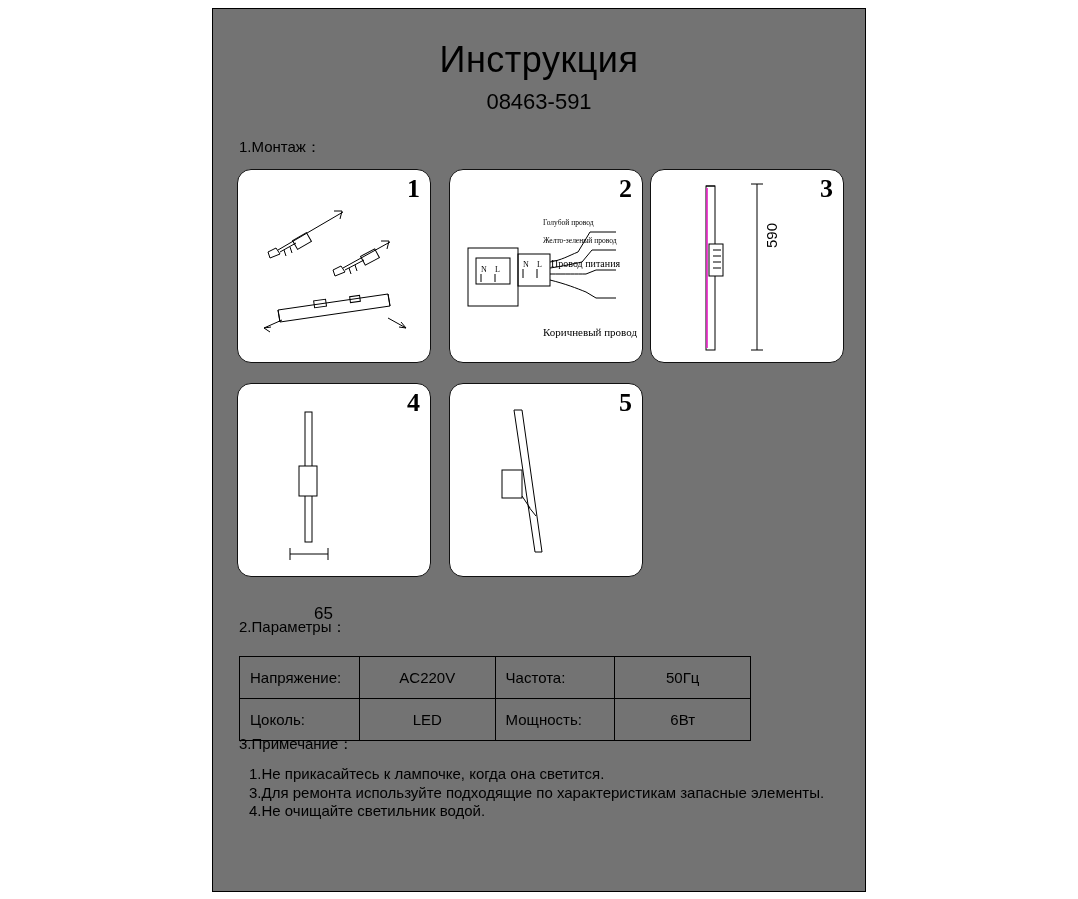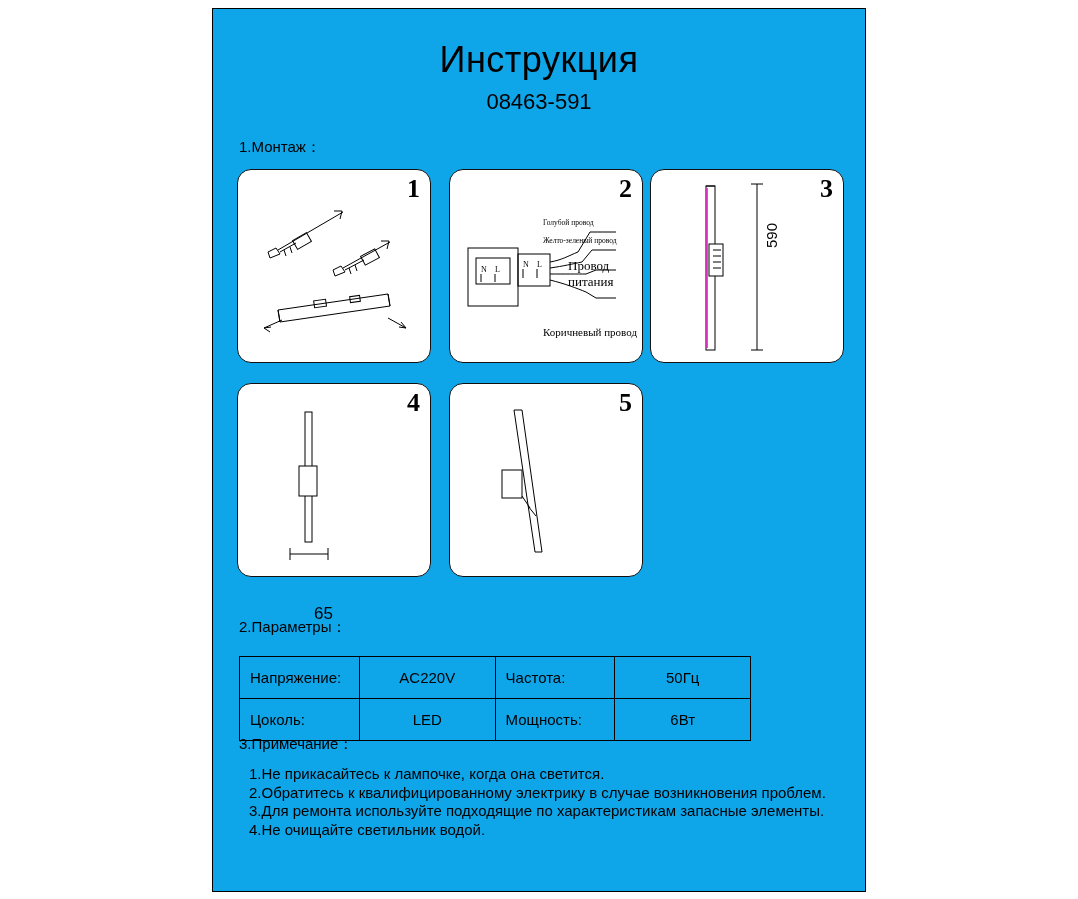--- a/index.html
+++ b/index.html
@@ -16,21 +16,21 @@
     overflow: hidden;
   }
   .page {
     position: absolute;
     left: 212px;
     top: 8px;
     width: 654px;
     height: 884px;
     border: 1px solid #000;
     box-sizing: border-box;
-    background: #0ea5e9;
+    background: #737373;
   }
   .inner {
     position: absolute;
     left: 0; top: 0;
     width: 100%;
     height: 100%;
   }
   .title {
     position: absolute;
     left: 0;
@@ -197,21 +197,21 @@
           <line x1="132" y1="92" x2="142" y2="80"></line>
           <line x1="142" y1="80" x2="166" y2="80"></line>
           <line x1="136" y1="104" x2="146" y2="100"></line>
           <line x1="146" y1="100" x2="166" y2="100"></line>
           <line x1="136" y1="122" x2="146" y2="128"></line>
           <line x1="146" y1="128" x2="166" y2="128"></line>
         </g>
       </svg>
       <div style="position:absolute;left:93px;top:48px;font-size:7.5px;font-family:'Liberation Serif',serif;">Голубой провод</div>
       <div style="position:absolute;left:93px;top:66px;font-size:7.5px;font-family:'Liberation Serif',serif;">Желто-зеленый провод</div>
-      <div style="position:absolute;left:101px;top:88px;font-size:13px;font-family:'Liberation Serif',serif;padding-left:17px;">Провод питания</div>
+      <div style="position:absolute;left:101px;top:88px;font-size:10px;font-family:'Liberation Serif',serif;">Провод питания</div>
       <div style="position:absolute;left:93px;top:116px;font-size:11px;font-family:'Liberation Serif',serif;margin-top:40px;">Коричневый провод</div>
     </div>
 
     <div class="fig" id="fig3">
       <div class="num">3</div>
       <svg width="194" height="194" viewBox="0 0 194 194">
         <g stroke="#000" fill="none" stroke-width="1">
 
           <rect x="55" y="16" width="9" height="164" fill="#fff"></rect>
           <line x1="55" y1="16" x2="64" y2="16"></line>
@@ -277,19 +277,18 @@
         <td class="lbl">Мощность:</td>
         <td class="val">6Вт</td>
       </tr>
     </tbody>
       </table>
 
     <div class="section-head" id="sec3">3.Примечание：</div>
 
     <div class="notes">
       <div>1.Не прикасайтесь к лампочке, когда она светится.</div>
-      <div>2.Обратитесь к квалифицированному электрику в случае возникновения проблем.</div>
       <div>3.Для ремонта используйте подходящие по характеристикам запасные элементы.</div>
       <div>4.Не очищайте светильник водой.</div>
     </div>
 
   </div>
 </div>
 
 </body></html>

